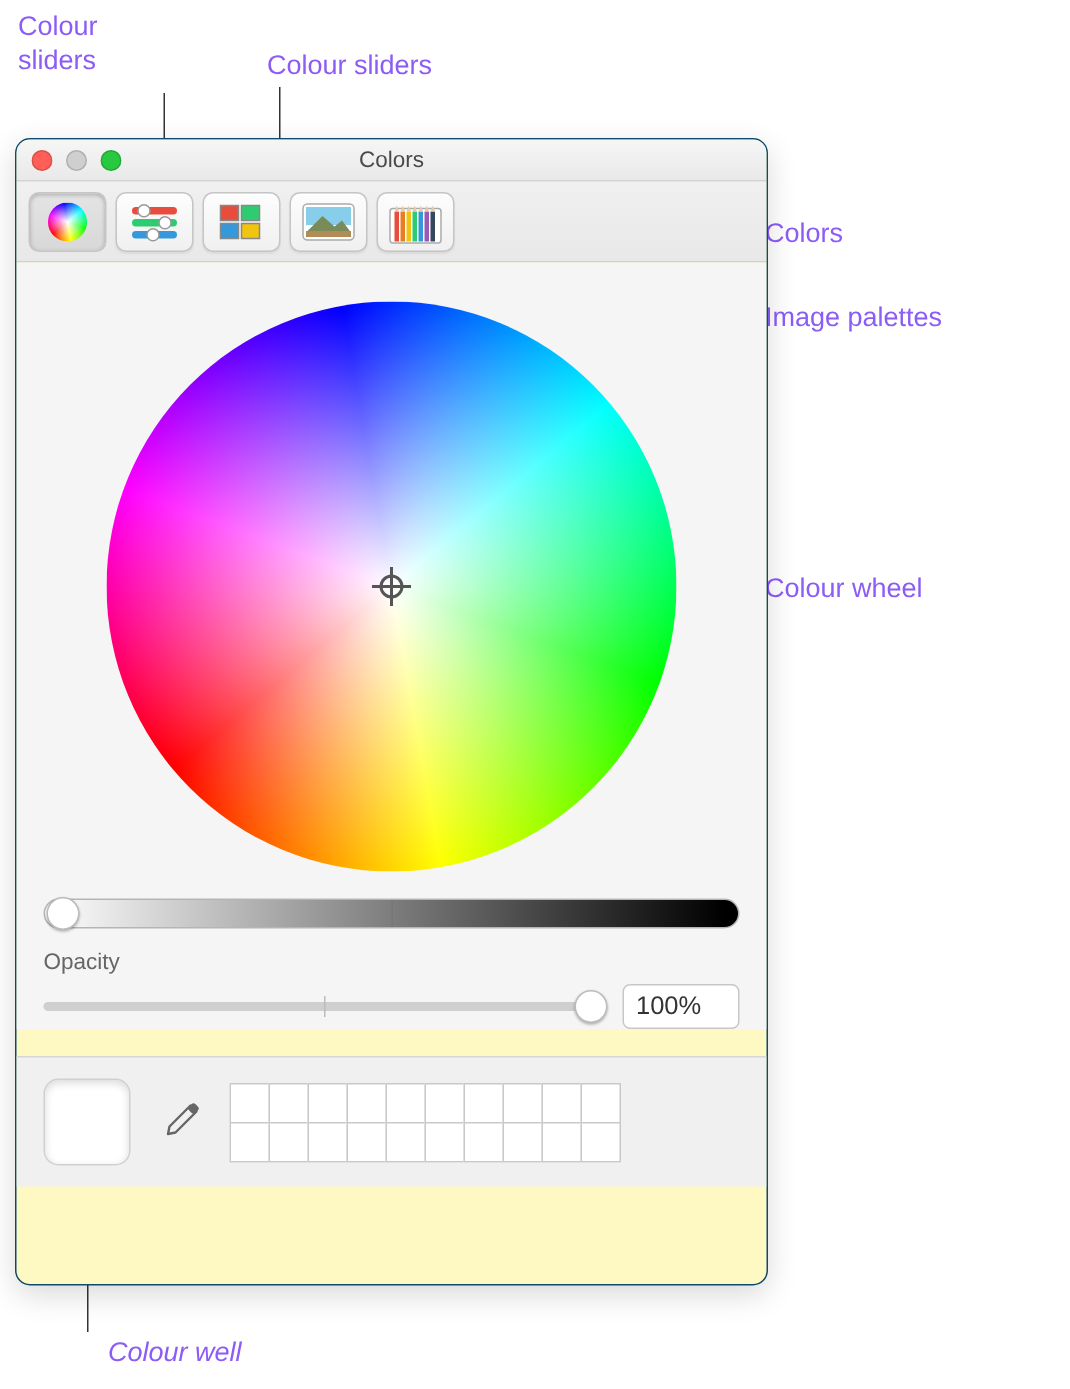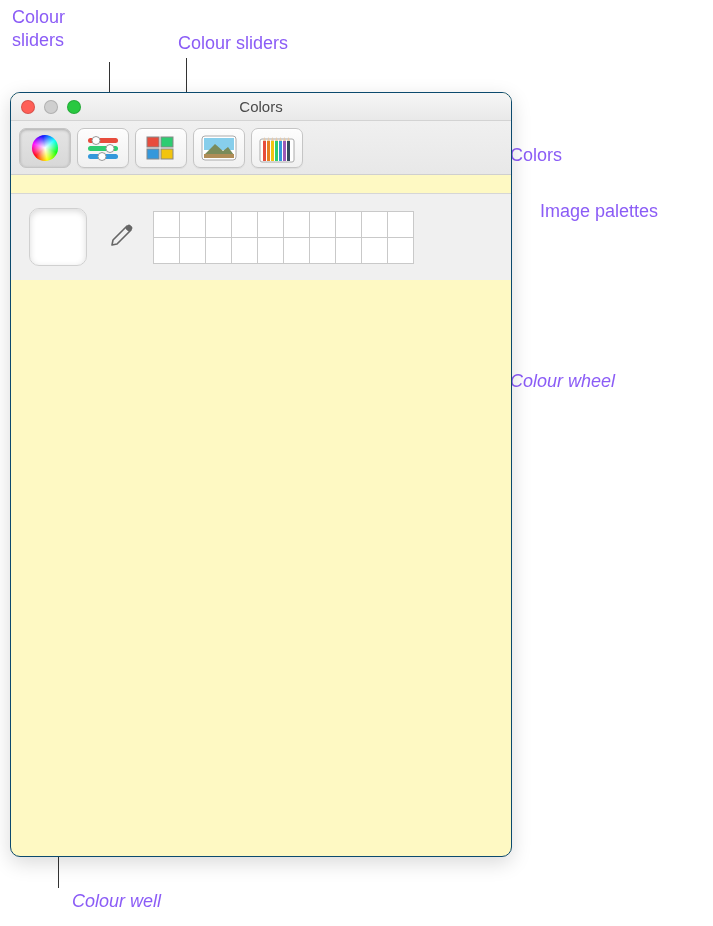--- a/index.html
+++ b/index.html
@@ -239,22 +239,22 @@
   }
 
   svg { display: block; }
 </style>
 </head>
 <body>
 
 <div class="callout-label" style="left:12px; top:6px;">Colour<br>sliders</div>
 <div class="callout-label" style="left:178px; top:32px;">Colour sliders</div>
 <div class="callout-label" style="left:510px; top:144px;">Colors</div>
-<div class="callout-label" style="left:540px; top:200px;">Image palettes</div>
-<div class="callout-label" style="left:510px; top:370px;font-style:italic;">Colour wheel</div>
+<div class="callout-label" style="left:510px; top:200px;">Image palettes</div>
+<div class="callout-label" style="left:510px; top:381px;">Colour wheel</div>
 <div class="callout-label" style="left:72px; top:890px;font-style:italic;">Colour well</div>
 
 <div class="callout-line" style="left:109px; top:62px; width:1px; height:70px;"></div>
 
 <div class="callout-line" style="left:186px; top:58px; width:1px; height:74px;"></div>
 
 <div class="callout-line" style="left:327px; top:148px; width:1px; height:8px;"></div>
 <div class="callout-line" style="left:327px; top:156px; width:177px; height:1px;"></div>
 
 <div class="callout-line" style="left:263px; top:148px; width:1px; height:64px;"></div>
@@ -350,20 +350,46 @@
             <polygon points="20,8 21.5,4 23,8" fill="#e7c9a9"></polygon>
             <polygon points="24,8 25.5,4 27,8" fill="#e7c9a9"></polygon>
             <polygon points="28,8 29.5,4 31,8" fill="#e7c9a9"></polygon>
           </g>
         </svg>
       </span>
     </div>
 
   </div>
 
+  <div class="body-area">
+
+    <div class="wheel-wrap">
+      <div class="color-wheel">
+        <div class="wheel-crosshair">
+          <div class="ring"></div>
+        </div>
+      </div>
+    </div>
+
+    <div class="brightness-slider">
+      <div class="brightness-track"></div>
+      <div class="brightness-thumb"></div>
+    </div>
+
+    <div class="opacity-block">
+      <div class="opacity-label">Opacity</div>
+      <div class="opacity-row">
+        <div class="opacity-track">
+          <div class="opacity-thumb"></div>
+        </div>
+        <input class="opacity-field" value="100%" style="">
+      </div>
+    </div>
+
+  </div>
 
   <div class="footer">
     <div class="color-well"></div>
     <div class="eyedropper-btn">
       <span>
         <svg width="30" height="30" viewBox="0 0 30 30">
           <path d="M22 4 L26 8 L12 22 L7 23 L8 18 Z" fill="none" stroke="#666" stroke-width="1.6" stroke-linejoin="round"></path>
           <rect x="21" y="3" width="6" height="6" rx="2" transform="rotate(45 24 6)" fill="#666"></rect>
         </svg>
       </span>

